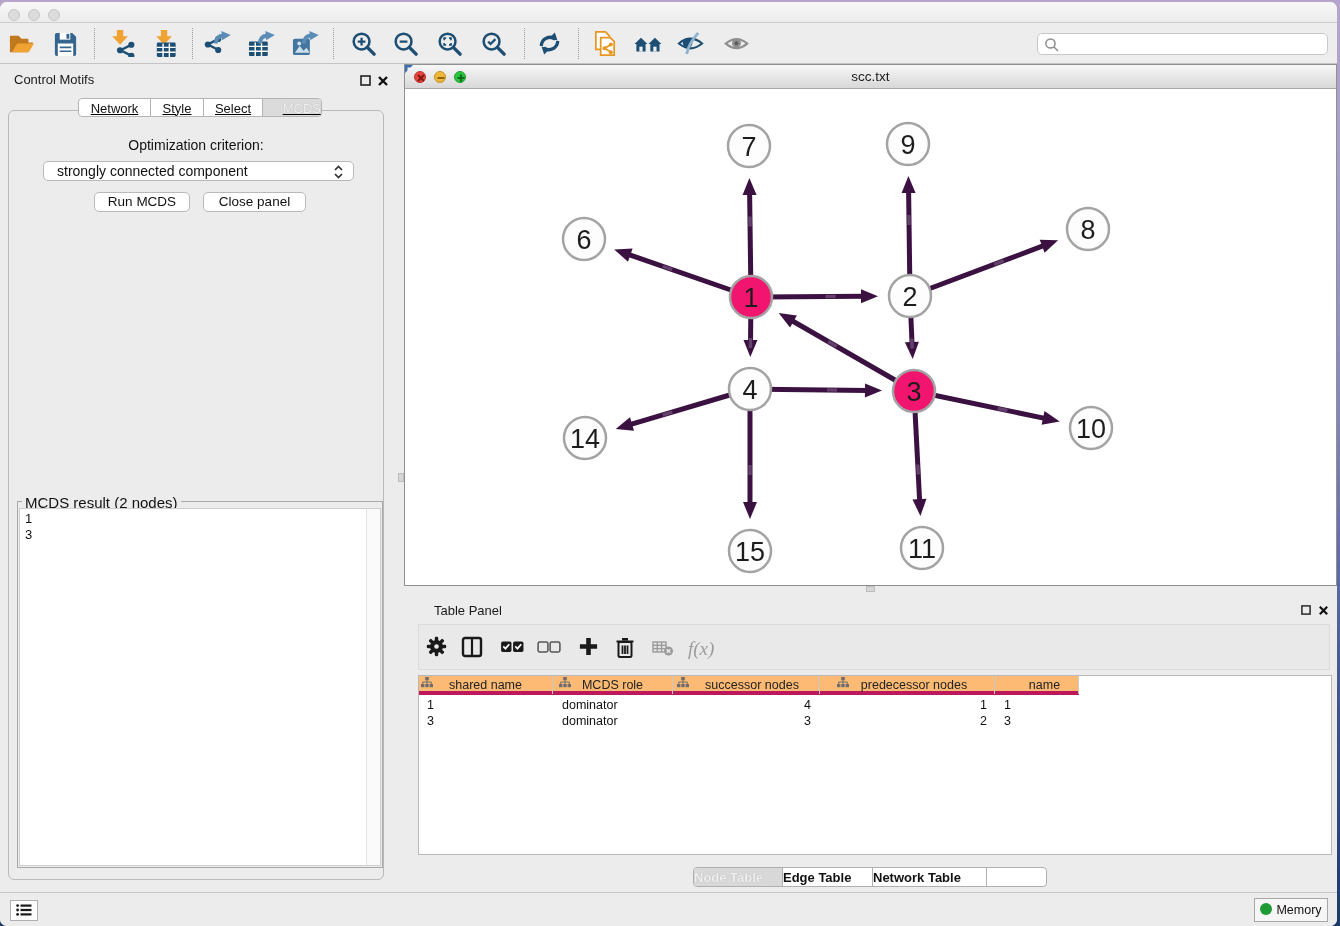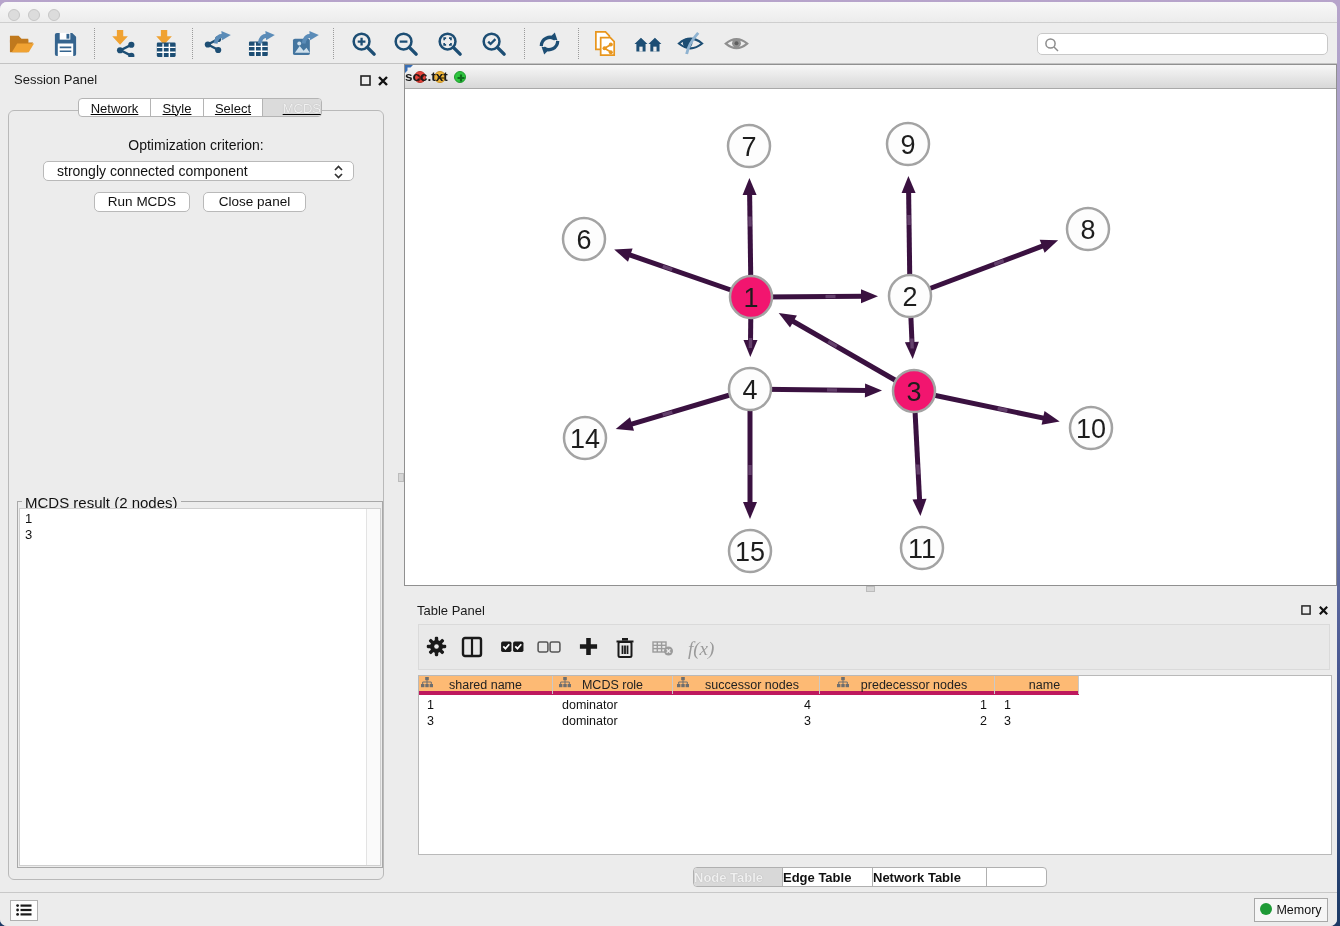--- a/index.html
+++ b/index.html
@@ -40,22 +40,22 @@
 #fieldset { left:17px; top:499px; width:366px; height:367px; border:1px solid #a8a8a8; }
 #fieldlegend { left:22px; top:492px; font-size:15px; color:#111; background:#ececec; padding:0 3px; }
 #fieldinner { left:19px; top:506px; width:362px; height:358px; background:#fff; border:1px solid #cfcfcf;
   font-size:13px; color:#111; line-height:16px; padding:2px 0 0 5px; }
 #fiscroll { left:366px; top:507px; width:14px; height:356px; background:#fafafa; border-left:1px solid #e3e3e3; }
 #netwin { left:404px; top:62px; width:933px; height:522px; border:1px solid #909090;
   background:#fff; }
 #nettitle { position:absolute; left:0; top:0; width:931px; height:24px;
   background:linear-gradient(#f7f7f7,#d8d8d8); border-bottom:1px solid #a9a9a9; }
 .nl { position:absolute; top:6px; width:12px; height:12px; border-radius:50%; }
-#nettext { position:absolute; top:4px; left:0; width:931px; 
-  font-size:13.5px; color:#1a1a1a; font-weight:bold; }
+#nettext { position:absolute; top:4px; left:0; width:931px; text-align:center;
+  font-size:13.5px; color:#1a1a1a; font-weight:normal; }
 #tpanel { left:404px; top:598px; width:933px; height:292px; background:#ececec; }
 #ttool { position:absolute; left:14px; top:24px; width:912px; height:46px;
   background:#e9e9e9; border:1px solid #dadada; }
 #ttable { position:absolute; left:14px; top:75px; width:914px; height:180px;
   background:#fff; border:1px solid #b9b9b9; }
 #thead { position:absolute; left:0; top:0; height:19px; background:#fdba74;
   border-bottom:4px solid #be185d; font-size:12.5px; color:#222; }
 .thcell { position:absolute; top:0; height:18px; border-right:1px solid #c9c9c9;
   text-align:center; padding-top:2px; }
 .trow { position:absolute; font-size:12.5px; color:#111; height:16px; }
@@ -200,21 +200,21 @@
       <path d="M2 14 Q14 4 26 14 Q14 24 2 14z" fill="none" stroke="#1d4e74" stroke-width="2.2"></path>
       <circle cx="11" cy="13.5" r="5" fill="#1d4e74"></circle>
       <path d="M22 3 Q12 14 10 25" stroke="#8fb3d1" stroke-width="3" fill="none"></path>
     </svg>
 <svg style="position:absolute;left:722px;top:30px" width="29" height="25" viewBox="0 0 28 28">
       <path d="M2 13 Q14 3 26 13 Q14 23 2 13z" fill="none" stroke="#8f8f8f" stroke-width="2.4"></path>
       <circle cx="14" cy="12.5" r="5" fill="#8f8f8f"></circle>
       <circle cx="14" cy="12.5" r="2.2" fill="#5e5e5e"></circle>
     </svg>
 
-  <div id="cpanel-head" class="abs" style="left:14px;top:70px">Session Panel</div>
+  <div id="cpanel-head" class="abs" style="left:14px;top:70px">Control Motifs</div>
   <svg class="winbtn" style="left:360px;top:73px" width="11" height="11" viewBox="0 0 11 11">
       <rect x="1" y="1" width="9" height="9" fill="none" stroke="#222" stroke-width="1.6"></rect>
     </svg>
   <svg class="winbtn" style="left:377px;top:73px" width="12" height="12" viewBox="0 0 12 12">
       <path d="M2 2 L10 10 M10 2 L2 10" stroke="#111" stroke-width="2.4"></path>
     </svg>
   <div id="cbox" class="abs"></div>
   <div id="tabs">
       <div>Network</div>
       <div>Style</div>
@@ -318,21 +318,21 @@
 <circle cx="517" cy="458" r="21" fill="#fdfdfd" stroke="#a3a3a3" stroke-width="2.5"></circle>
 <text x="517" y="467.5" font-size="27" fill="#1d1d1d" text-anchor="middle">11</text>
 <circle cx="180" cy="348" r="21" fill="#fdfdfd" stroke="#a3a3a3" stroke-width="2.5"></circle>
 <text x="180" y="357.5" font-size="27" fill="#1d1d1d" text-anchor="middle">14</text>
 <circle cx="345" cy="461" r="21" fill="#fdfdfd" stroke="#a3a3a3" stroke-width="2.5"></circle>
 <text x="345" y="470.5" font-size="27" fill="#1d1d1d" text-anchor="middle">15</text>
     </svg>
   </div>
 
   <div id="tpanel" class="abs">
-    <div id="tpanel-head" style="position:absolute;left:13px;top:3px">Table Panel</div>
+    <div id="tpanel-head" style="position:absolute;left:30px;top:3px">Table Panel</div>
     <svg class="winbtn" style="left:897px;top:5px" width="10" height="10" viewBox="0 0 11 11">
         <rect x="1" y="1" width="9" height="9" fill="none" stroke="#222" stroke-width="1.6"></rect>
       </svg>
     <svg class="winbtn" style="left:914px;top:5px" width="11" height="11" viewBox="0 0 12 12">
         <path d="M2 2 L10 10 M10 2 L2 10" stroke="#111" stroke-width="2.4"></path>
       </svg>
     <div id="ttool"></div>
     <div id="ttable">
       <div id="thead" style="left:0;width:660px">
         <div class="thcell" style="left:0;width:134px">shared name</div>

